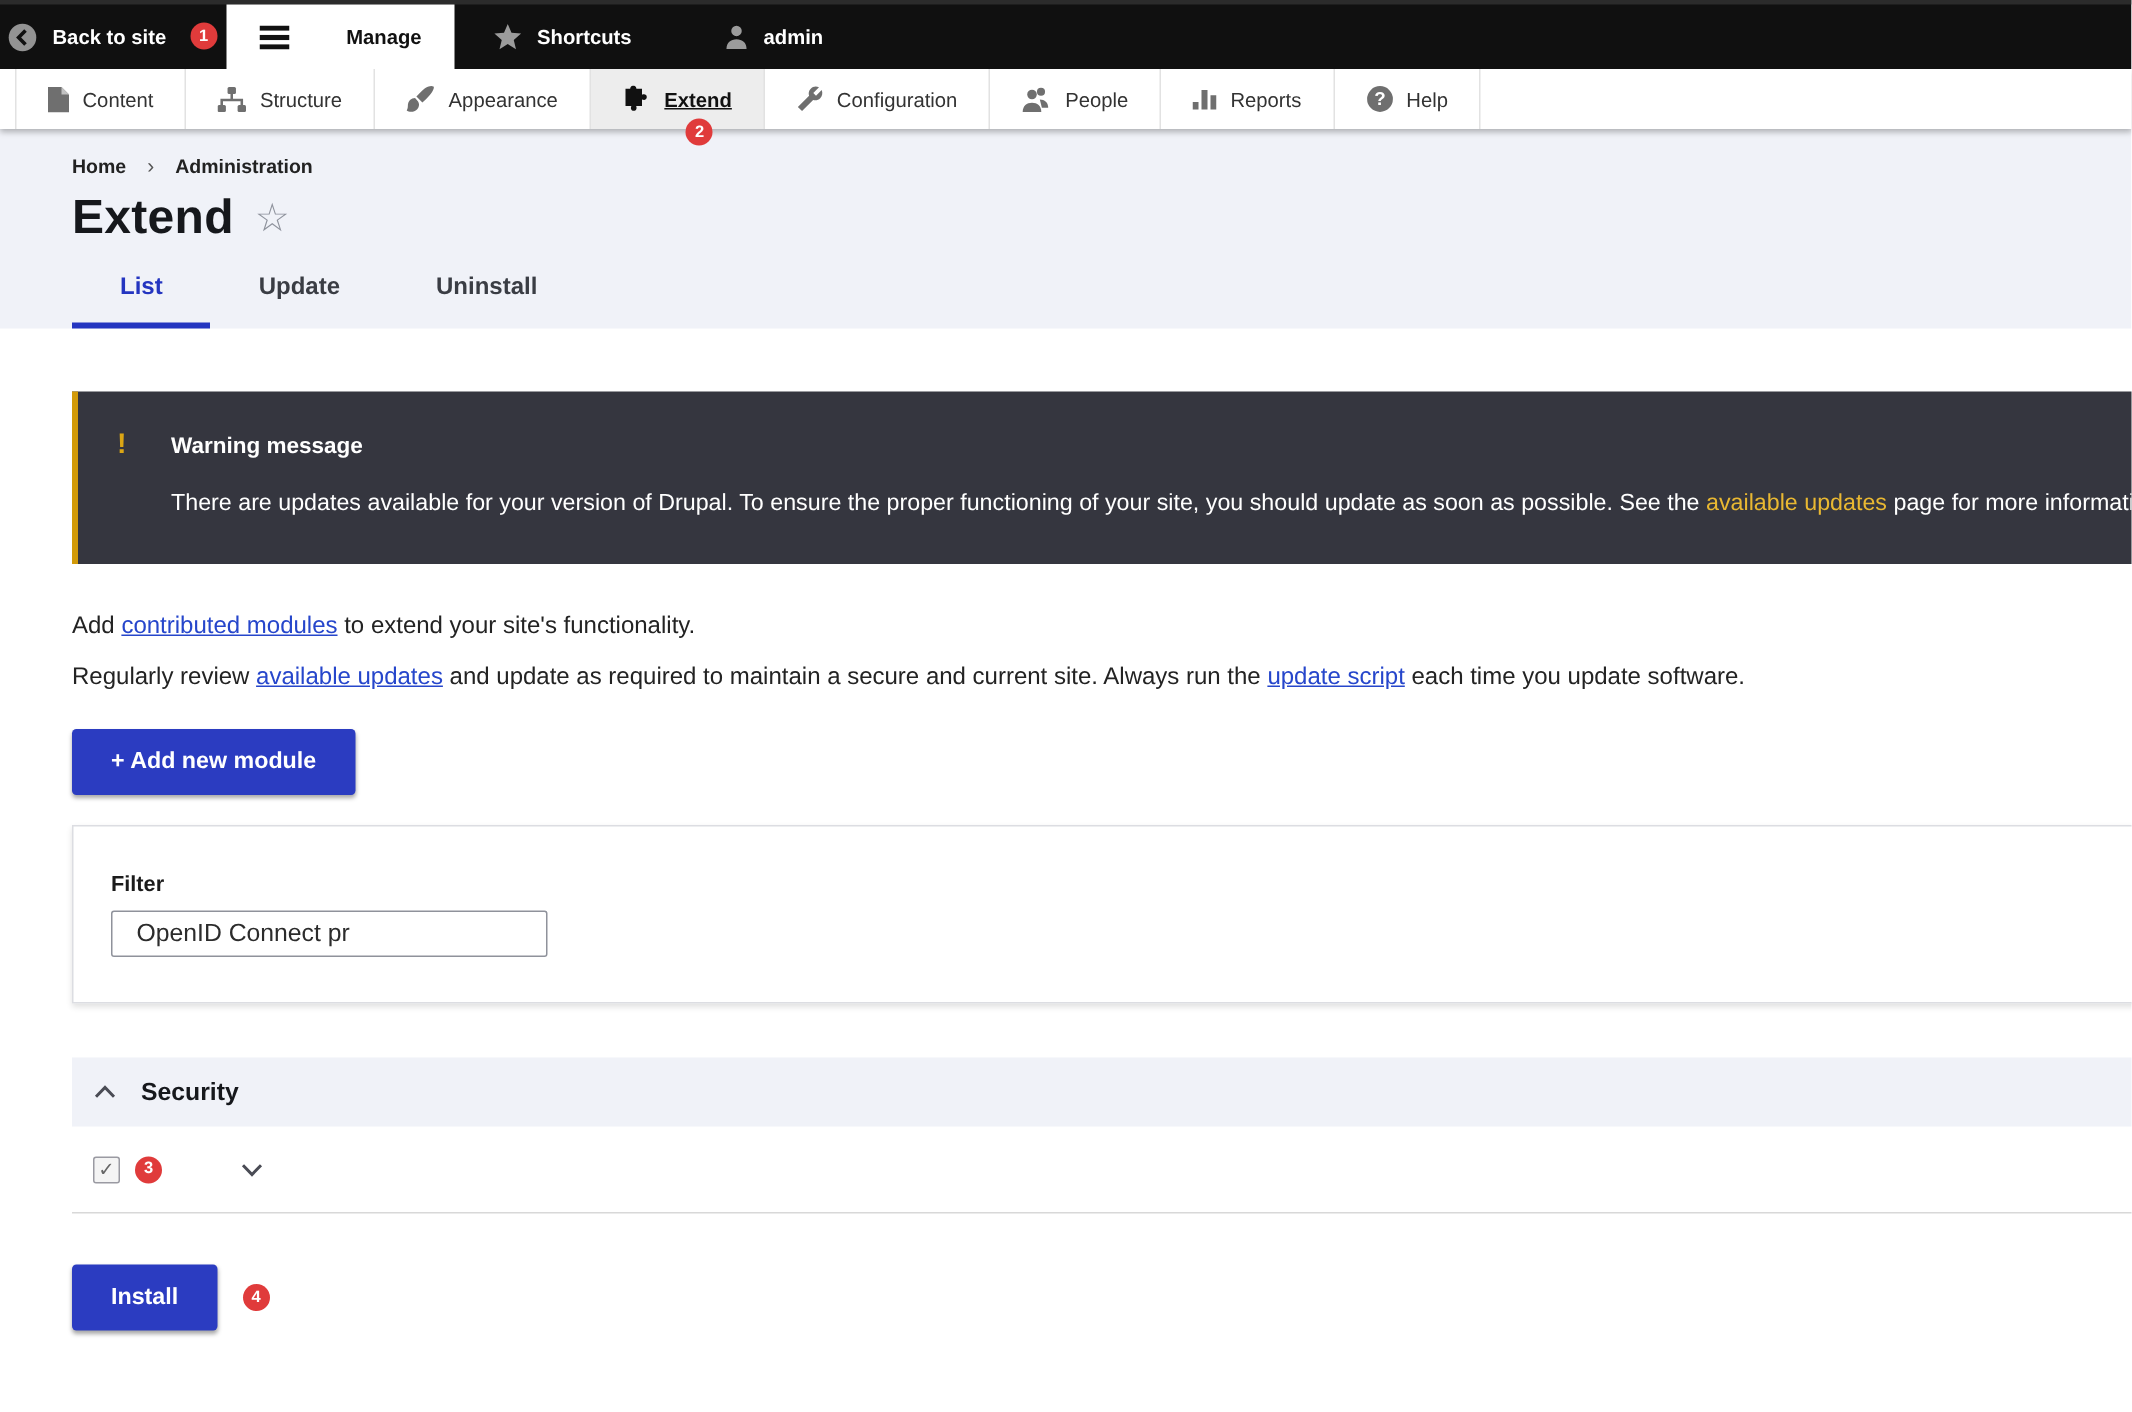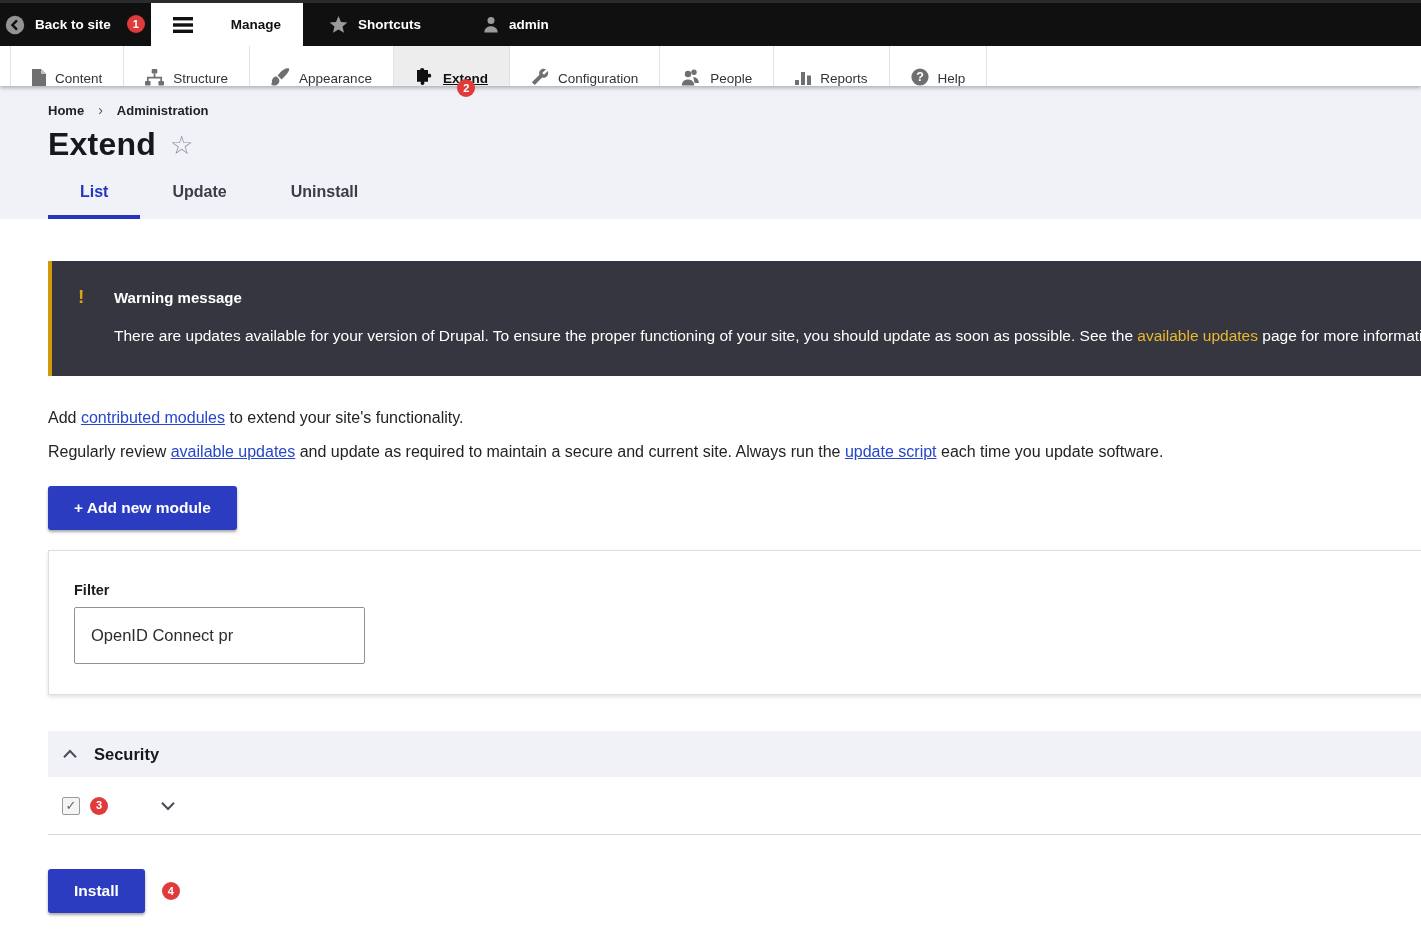--- a/index.html
+++ b/index.html
@@ -14,21 +14,21 @@
   .tb-item.manage { background: #fff; color: #111; padding: 0 22px; margin-left: 14px; gap: 38px; }
   .tb-back { padding-left: 5px; padding-right: 26px; }
   .num-badge { display: inline-flex; align-items: center; justify-content: center;
     width: 18px; height: 18px; border-radius: 50%; background: #e03b3b; color: #fff;
     font-size: 11px; font-weight: 700; line-height: 1; }
   .tb-back .num-badge { position: absolute; right: -8px; top: 12px; z-index: 40; }
 
   
   .toolbar-menu { display: flex; align-items: stretch; height: 40px; background: #fff;
     box-shadow: 0 2px 4px rgba(0,0,0,0.28); position: relative; z-index: 20; }
-  .menu-item { display: flex; align-items: flex-end; gap: 9px; padding: 0 21px;
+  .menu-item { display: flex; align-items: center; gap: 9px; padding: 0 21px;
     font-size: 13.5px; color: #333; border-right: 1px solid #e2e2e2; cursor: pointer;
     position: relative; }
   .menu-item:first-child { border-left: 1px solid #e2e2e2; margin-left: 10px; }
   .menu-item.active { background: #ededed; font-weight: 700; color: #111; }
   .menu-item.active .mi-label { text-decoration: underline; }
   .menu-item .num-badge { position: absolute; left: 50%; transform: translateX(6px);
     bottom: -11px; z-index: 40; }
   .mi-icon { display: inline-flex; align-items: center; }
 
   
@@ -65,21 +65,21 @@
   .btn { display: inline-flex; align-items: center; justify-content: center; height: 44px;
     background: #2b3cc1; color: #fff; font-size: 15.5px; font-weight: 700;
     border: none; border-radius: 3px; cursor: pointer; padding: 0 26px;
     box-shadow: 0 2px 3px rgba(0,0,0,0.35); font-family: inherit; }
   .add-module-btn { margin-top: 23px; }
 
   .filter-panel { margin-top: 20px; width: 1552px; background: #fff;
     border: 1px solid #dcdde2; box-shadow: 0 2px 4px rgba(0,0,0,0.12);
     padding: 31px 25px 30px; }
   .filter-label { font-size: 14.5px; font-weight: 700; color: #1b1b1b; }
-  .filter-input { margin-top: 9px; width: 291px; height: 57px; border: 1px solid #8f929b;
+  .filter-input { margin-top: 9px; width: 291px; height: 31px; border: 1px solid #8f929b;
     border-radius: 2px; font-size: 16.5px; color: #2c2c2c; padding: 0 16px;
     font-family: inherit; background: #fff; }
 
   .section-bar { margin-top: 36px; width: 1552px; height: 46px; background: #f0f2f8;
     display: flex; align-items: center; gap: 16px; padding: 0 14px; cursor: pointer; }
   .section-title { font-size: 16.5px; font-weight: 700; color: #16181c; }
 
   .module-row { width: 1552px; display: flex; align-items: center; height: 58px;
     border-bottom: 1px solid #d8d8d8; }
   .cell-check { width: 112px; flex: none; display: flex; align-items: center; gap: 10px;

